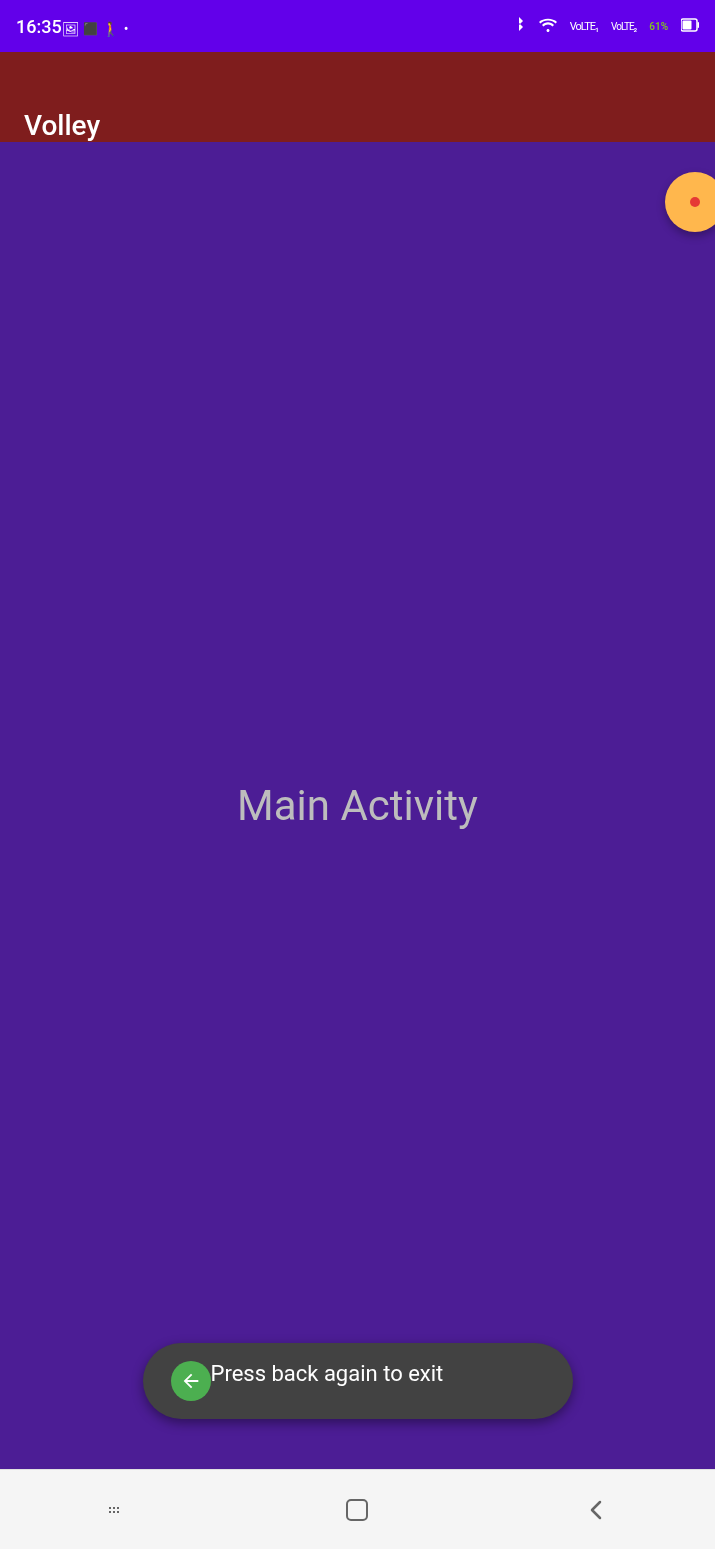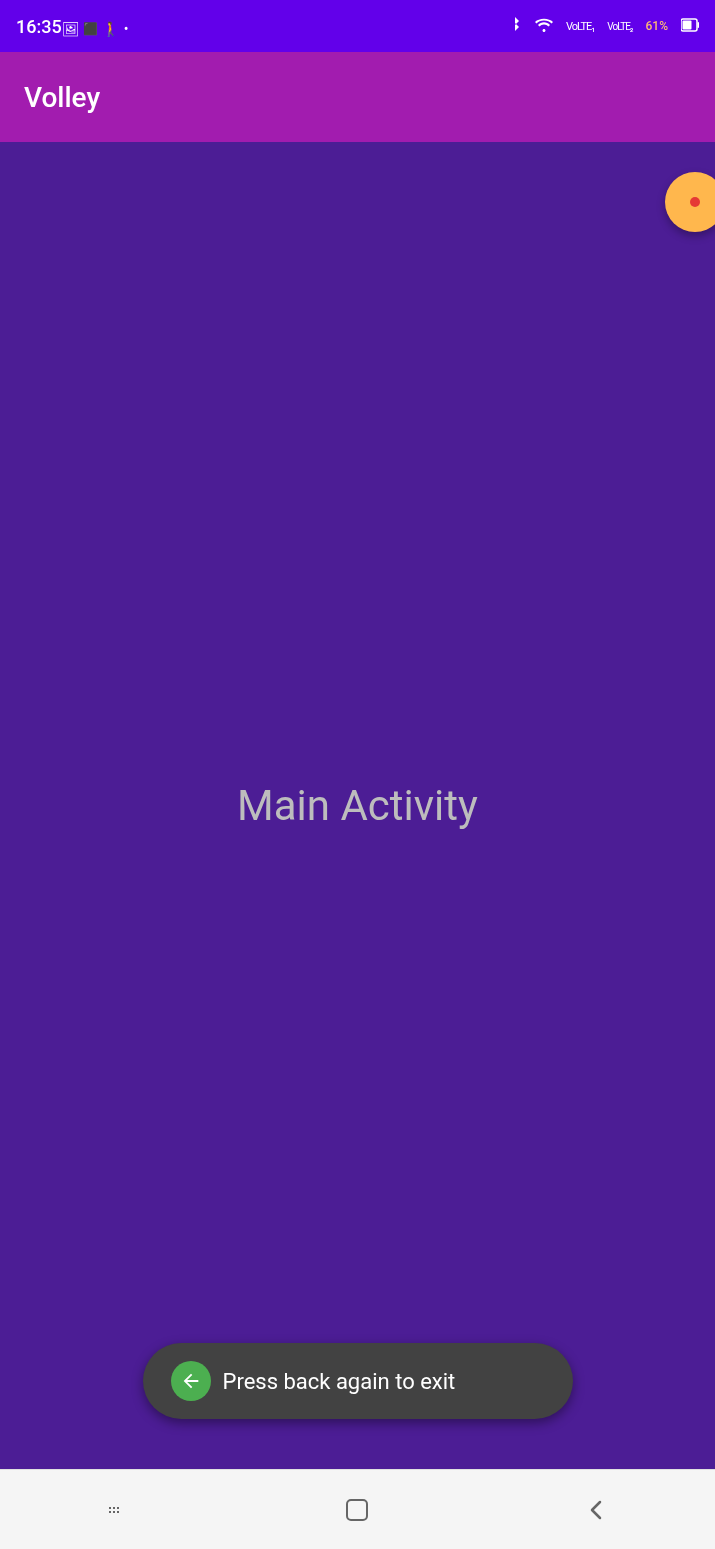--- a/index.html
+++ b/index.html
@@ -51,32 +51,32 @@
       align-items: center;
       gap: 13px;
     }
 
     .status-icon {
       color: #ffffff;
       font-size: 14px;
     }
 
     .battery-text {
-      color: #fdba74;
-      font-size: 12px;
+      color: #84cc16;
+      font-size: 10px;
       font-weight: 500;
     }
 
     
     .app-bar {
       width: 100%;
       height: 90px;
-      background: #a21caf;
-      display: flex;
-      align-items: center;
+      background: #7f1d1d;
+      display: flex;
+      align-items: flex-end;
       padding: 0 24px;
     }
 
     .app-title {
       color: #ffffff;
       font-size: 28px;
       font-weight: 500;
     }
 
     
@@ -125,22 +125,22 @@
       left: 50%;
       transform: translateX(-50%);
       width: 430px;
     }
 
     .snackbar {
       background: #424242;
       border-radius: 40px;
       padding: 18px 28px;
       display: flex;
-      align-items: center;
-      gap: 12px;
+      align-items: flex-start;
+      gap: 0;
       box-shadow: 0 4px 12px rgba(0,0,0,0.4);
     }
 
     .snackbar-icon {
       width: 40px;
       height: 40px;
       border-radius: 50%;
       background: #4caf50;
       display: flex;
       align-items: center;

